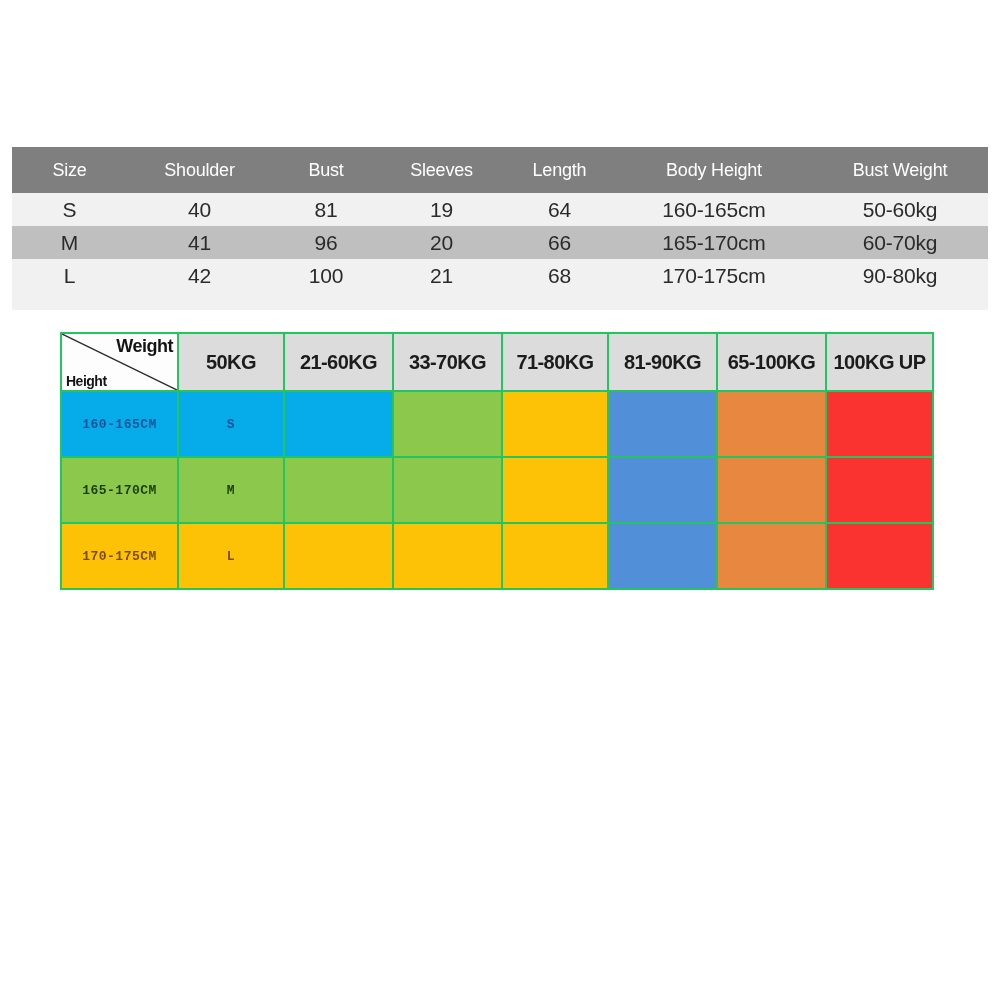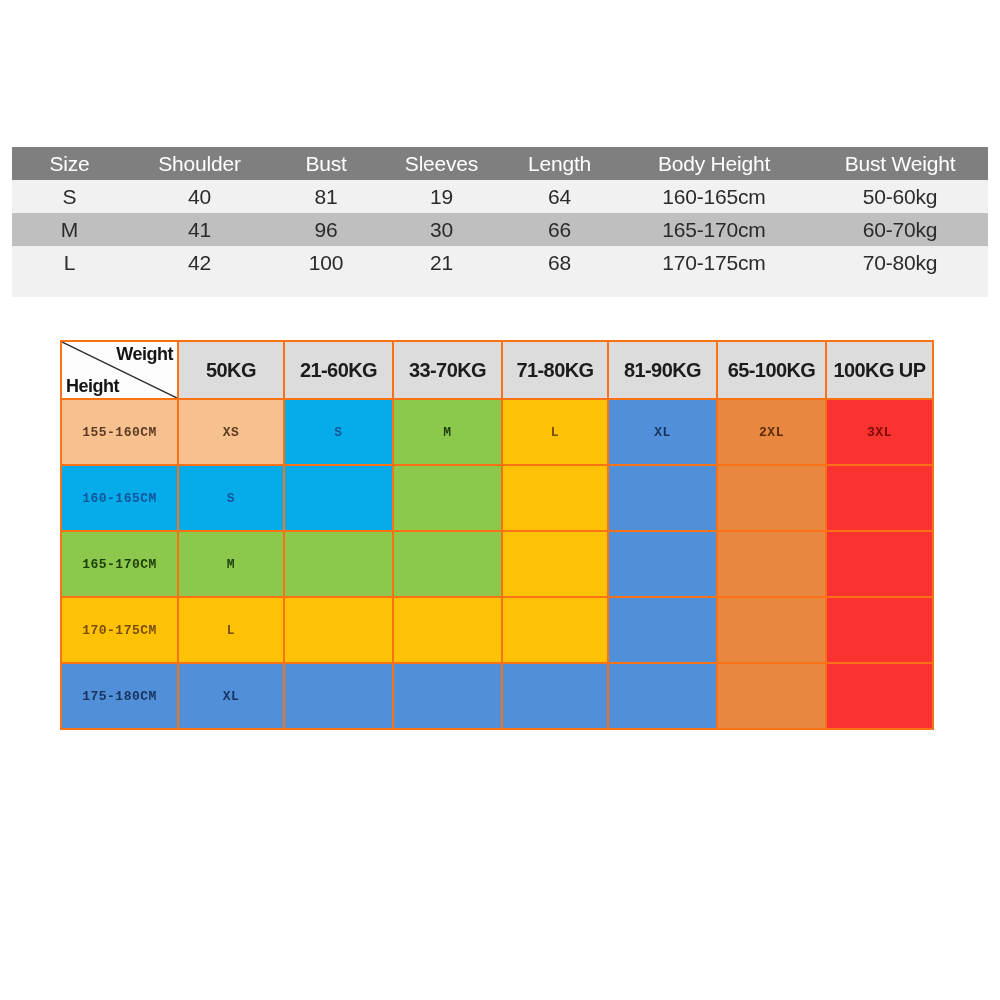--- a/index.html
+++ b/index.html
@@ -25,24 +25,24 @@
     table-layout: fixed;
   }
   #spec-table td, #spec-table th {
     padding: 0;
     margin: 0;
     text-align: center;
     vertical-align: middle;
     font-weight: normal;
   }
   #spec-table thead th {
-    height: 33px;
+    height: 46px;
     background: #807f7f;
     color: #ffffff;
-    font-size: 21px;
+    font-size: 18px;
     font-family: "Liberation Sans", sans-serif;
     letter-spacing: -0.2px;
   }
   #spec-table tbody td {
     height: 33px;
     font-size: 21px;
     color: #2b2b2b;
     letter-spacing: -0.2px;
   }
   #spec-table tbody tr.row-light td { background: #f1f1f1; }
@@ -50,26 +50,26 @@
   
   #spec-table tbody tr.row-tail td {
     height: 18px;
     background: #f1f1f1;
   }
 
   
   #matrix {
     position: absolute;
     left: 60px;
-    top: 340px;
+    top: 332px;
     width: 858px;
     border-collapse: separate;
     border-spacing: 2px;
     table-layout: fixed;
-    background: #f97316;
+    background: #22c55e;
   }
   #matrix td {
     padding: 0;
     text-align: center;
     vertical-align: middle;
     font-family: "Liberation Mono", monospace;
     font-size: 13px;
     font-weight: bold;
     letter-spacing: 0.5px;
   }
@@ -108,21 +108,21 @@
     font-size: 18px;
     font-weight: bold;
     color: #141414;
     letter-spacing: -0.5px;
   }
   .corner-height {
     position: absolute;
     left: 4px;
     bottom: 1px;
     font-family: "Liberation Sans", sans-serif;
-    font-size: 18px;
+    font-size: 14px;
     font-weight: bold;
     color: #141414;
     letter-spacing: -0.5px;
   }
 </style>
 </head>
 <body>
 
 <table id="spec-table">
   <colgroup>
@@ -152,33 +152,33 @@
       <td>81</td>
       <td>19</td>
       <td>64</td>
       <td>160-165cm</td>
       <td>50-60kg</td>
     </tr>
     <tr class="row-dark">
       <td>M</td>
       <td>41</td>
       <td>96</td>
-      <td>30</td>
+      <td>20</td>
       <td>66</td>
       <td>165-170cm</td>
       <td>60-70kg</td>
     </tr>
     <tr class="row-light">
       <td>L</td>
       <td>42</td>
       <td>100</td>
       <td>21</td>
       <td>68</td>
       <td>170-175cm</td>
-      <td>70-80kg</td>
+      <td>90-80kg</td>
     </tr>
     <tr class="row-tail">
       <td></td>
         <td></td>
       <td></td>
         <td></td>
       <td></td>
         <td></td>
       <td></td>
     </tr>
@@ -210,30 +210,20 @@
       <td>21-60KG</td>
       <td>33-70KG</td>
       <td>71-80KG</td>
       <td>81-90KG</td>
       <td>65-100KG</td>
       <td>100KG UP</td>
     </tr>
   </thead>
   <tbody id="matrix-body">
       <tr>
-        <td style="background: rgb(247, 192, 143); color: rgb(90, 58, 32);">155-160CM</td>
-        <td style="background: rgb(247, 192, 143); color: rgb(90, 58, 32);">XS</td>
-        <td style="background: rgb(5, 172, 233); color: rgb(16, 85, 154);">S</td>
-        <td style="background: rgb(140, 200, 75); color: rgb(27, 61, 8);">M</td>
-        <td style="background: rgb(253, 194, 6); color: rgb(122, 75, 5);">L</td>
-        <td style="background: rgb(81, 144, 216); color: rgb(23, 51, 94);">XL</td>
-        <td style="background: rgb(232, 135, 63); color: rgb(90, 44, 8);">2XL</td>
-        <td style="background: rgb(251, 51, 48); color: rgb(122, 10, 7);">3XL</td>
-      </tr>
-      <tr>
         <td style="background: rgb(5, 172, 233); color: rgb(16, 85, 154);">160-165CM</td>
         <td style="background: rgb(5, 172, 233); color: rgb(16, 85, 154);">S</td>
         <td style="background: rgb(5, 172, 233); color: rgb(16, 85, 154);"></td>
         <td style="background: rgb(140, 200, 75); color: rgb(27, 61, 8);"></td>
         <td style="background: rgb(253, 194, 6); color: rgb(122, 75, 5);"></td>
         <td style="background: rgb(81, 144, 216); color: rgb(23, 51, 94);"></td>
         <td style="background: rgb(232, 135, 63); color: rgb(90, 44, 8);"></td>
         <td style="background: rgb(251, 51, 48); color: rgb(122, 10, 7);"></td>
       </tr>
       <tr>
@@ -249,24 +239,14 @@
       <tr>
         <td style="background: rgb(253, 194, 6); color: rgb(122, 75, 5);">170-175CM</td>
         <td style="background: rgb(253, 194, 6); color: rgb(122, 75, 5);">L</td>
         <td style="background: rgb(253, 194, 6); color: rgb(122, 75, 5);"></td>
         <td style="background: rgb(253, 194, 6); color: rgb(122, 75, 5);"></td>
         <td style="background: rgb(253, 194, 6); color: rgb(122, 75, 5);"></td>
         <td style="background: rgb(81, 144, 216); color: rgb(23, 51, 94);"></td>
         <td style="background: rgb(232, 135, 63); color: rgb(90, 44, 8);"></td>
         <td style="background: rgb(251, 51, 48); color: rgb(122, 10, 7);"></td>
       </tr>
-      <tr>
-        <td style="background: rgb(81, 144, 216); color: rgb(23, 51, 94);">175-180CM</td>
-        <td style="background: rgb(81, 144, 216); color: rgb(23, 51, 94);">XL</td>
-        <td style="background: rgb(81, 144, 216); color: rgb(23, 51, 94);"></td>
-        <td style="background: rgb(81, 144, 216); color: rgb(23, 51, 94);"></td>
-        <td style="background: rgb(81, 144, 216); color: rgb(23, 51, 94);"></td>
-        <td style="background: rgb(81, 144, 216); color: rgb(23, 51, 94);"></td>
-        <td style="background: rgb(232, 135, 63); color: rgb(90, 44, 8);"></td>
-        <td style="background: rgb(251, 51, 48); color: rgb(122, 10, 7);"></td>
-      </tr>
     </tbody>
 </table>
 
 </body></html>

